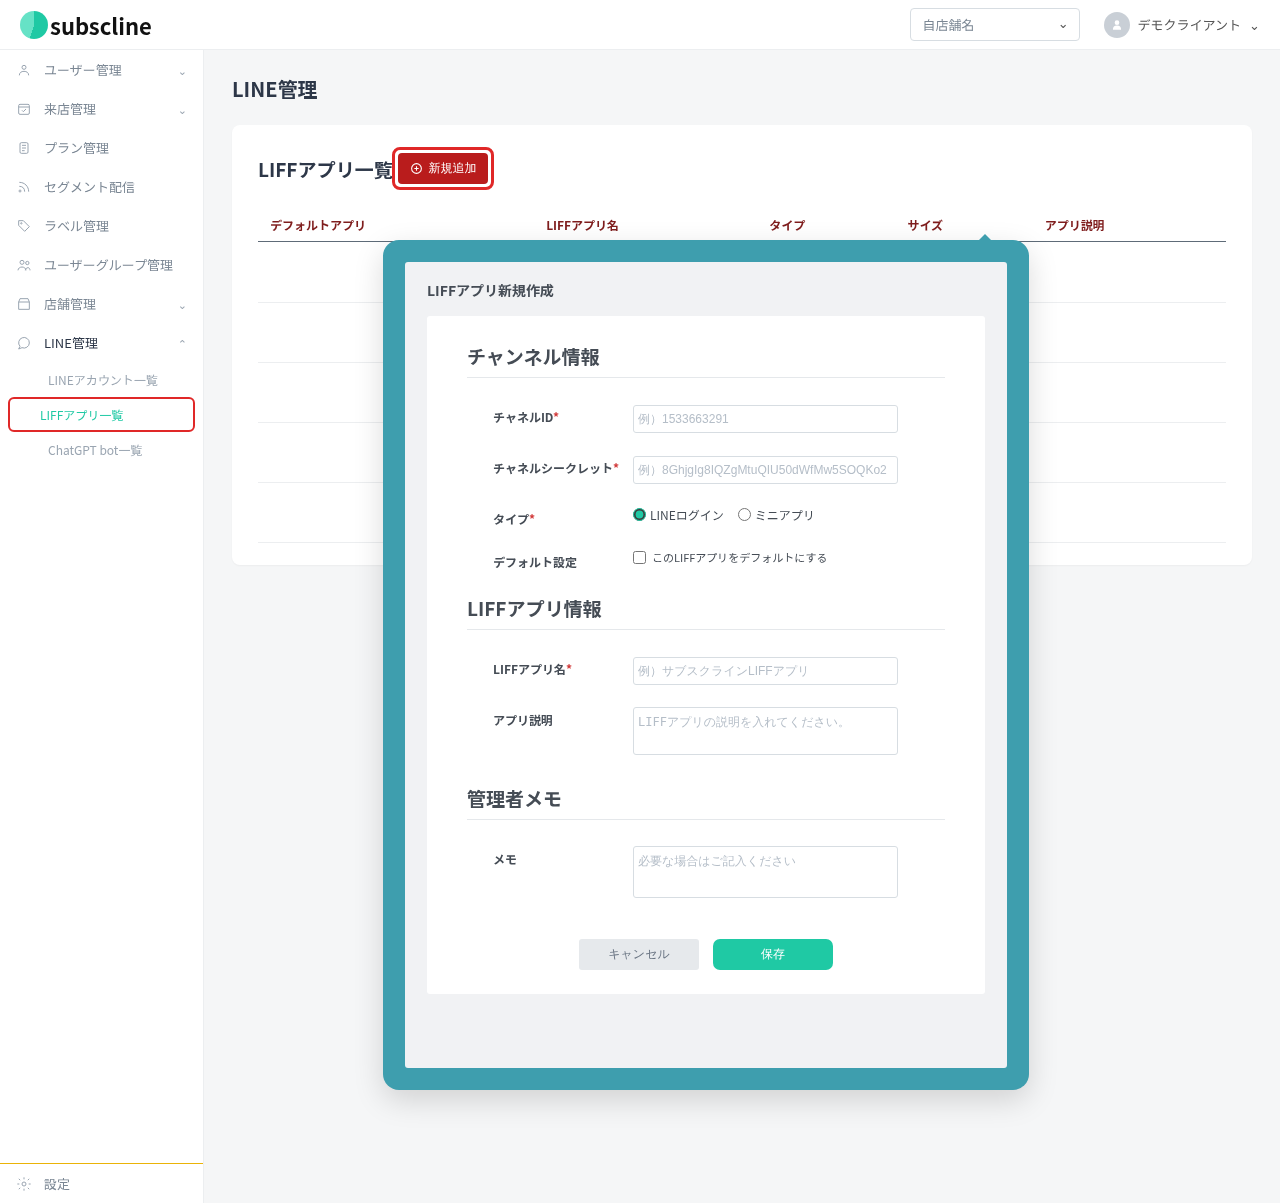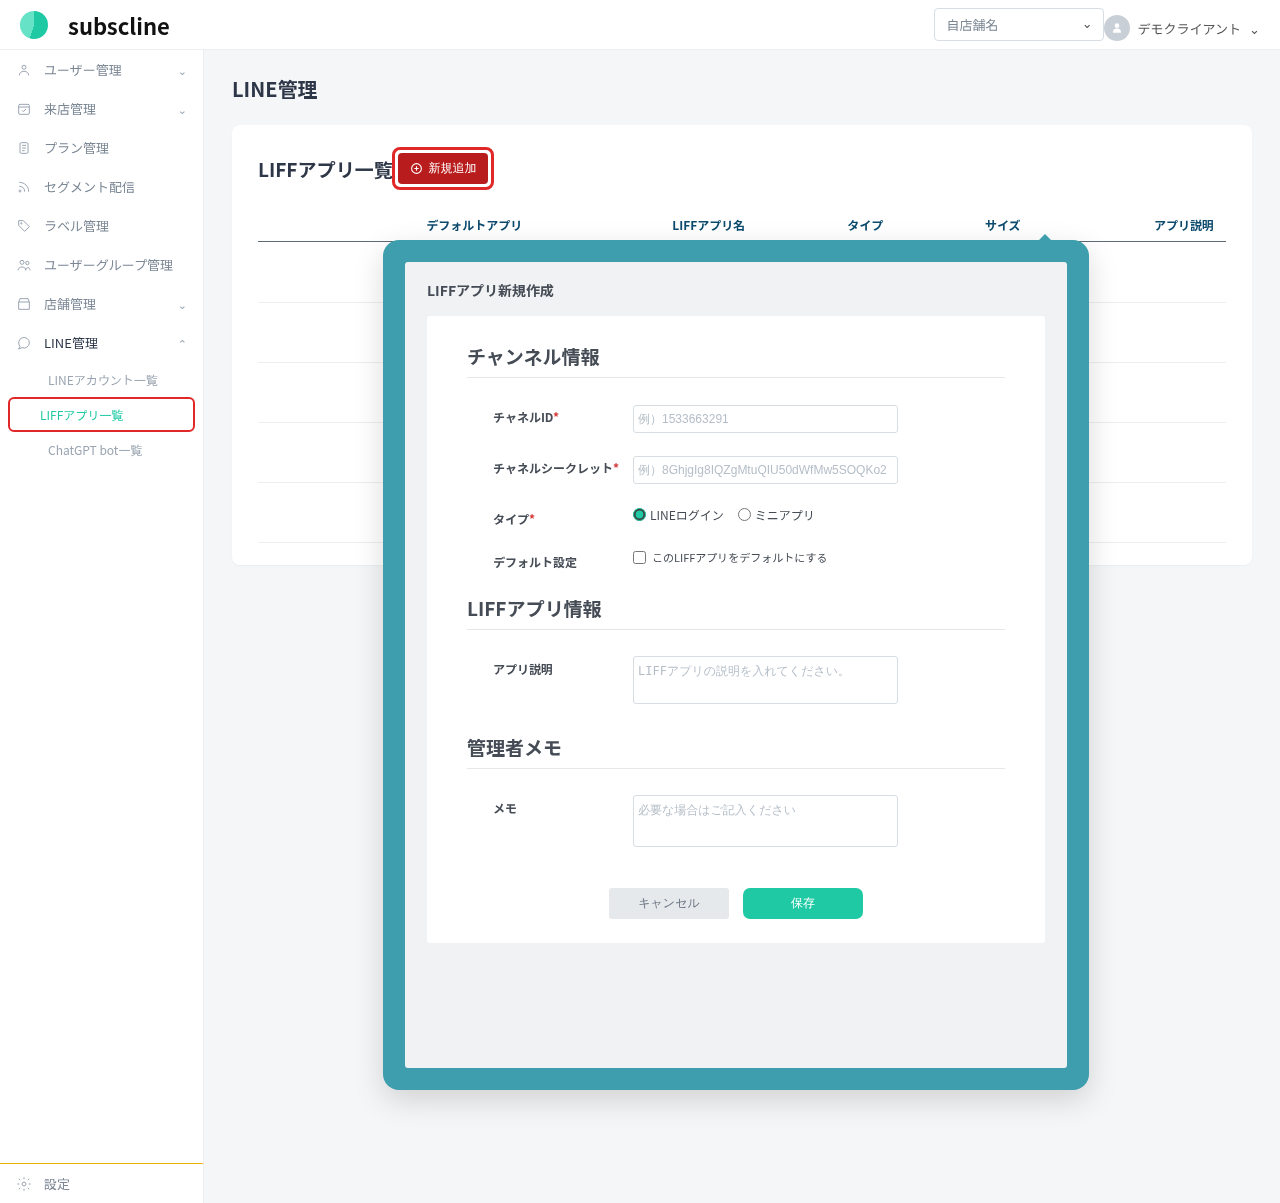--- a/index.html
+++ b/index.html
@@ -14,27 +14,27 @@
     }
     
     .hdr {
       height: 50px;
       background: #fff;
       display: flex;
       align-items: center;
       padding: 0 20px;
       border-bottom: 1px solid #eceef0;
     }
-    .logo { display: flex; align-items: center; gap: 20px; font-size: 22px; font-weight: 700; color: #111; }
+    .logo { display: flex; align-items: center; gap: 2px; font-size: 22px; font-weight: 700; color: #111; }
     .logo-mark {
       width: 28px; height: 28px; border-radius: 50%;
       background: conic-gradient(#1fc9a4 0 55%, #66e2c6 55% 100%);
       display: inline-block;
     }
-    .hdr-right { margin-left: auto; display: flex; align-items: flex-end; gap: 0; }
+    .hdr-right { margin-left: auto; display: flex; align-items: center; gap: 24px; }
     .store-select {
       border: 1px solid #d7dde2; border-radius: 4px; background: #fff;
       padding: 6px 36px 6px 12px; font-size: 13px; color: #7b8794;
       width: 170px; position: relative;
     }
     .store-select::after { content:'⌄'; position:absolute; right:10px; top:4px; color:#555; }
     .user-chip { display: flex; align-items: center; gap: 8px; font-size: 13px; color: #555; }
     .avatar { width: 26px; height: 26px; border-radius: 50%; background: #c9cfd6; display:flex; align-items:center; justify-content:center; }
     .avatar svg { width:14px; height:14px; fill:#fff; }
     
@@ -59,31 +59,31 @@
       box-shadow: 0 1px 2px rgba(0,0,0,0.04);
     }
     .card-head { display:flex; align-items:center; margin-bottom: 18px; }
     .card-title { font-size: 19px; font-weight: 700; color:#2d3748; }
     .btn-add {
       margin-left:auto; background:#b91c1c; color:#fff; border:none;
       padding: 7px 12px; border-radius:4px; font-size:12px; display:flex; align-items:center; gap:5px;
     }
     .btn-add-hi { border: 3px solid #e02828; border-radius:8px; padding:3px; }
     .tbl thead th {
-      font-size: 12px; font-weight: 700; color:#0c4a6e; text-align:right;
+      font-size: 12px; font-weight: 700; color:#7f1d1d; text-align:left;
       padding: 8px 12px; border-bottom: 1px solid #5e6b78;
     }
     .tbl { width:100%; border-collapse: collapse; }
     .tbl tbody td { padding: 20px 12px; border-bottom: 1px solid #eceef0; font-size:13px; color:#2d3748; }
     .chk { font-size: 14px; }
     
     .callout {
       position: absolute;
       left: 383px; top: 240px;
-      width: 706px; height: 850px;
+      width: 646px; height: 850px;
       background: #3e9eae;
       border-radius: 16px;
       padding: 22px;
       box-shadow: 0 10px 30px rgba(0,0,0,0.15);
     }
     .callout::before {
       content:''; position:absolute; top:-22px; right:28px;
       border: 16px solid transparent; border-bottom-color:#3e9eae;
       width:0; height:0;
     }
@@ -329,20 +329,24 @@
         <div class="flabel"><span>デフォルト設定</span></div>
         <div class="fctrl chkline">
           <input type="checkbox" style="">
           <span>このLIFFアプリをデフォルトにする</span>
         </div>
       </div>
 
       <div class="sect-gap"></div>
       <div class="sect-title">LIFFアプリ情報</div>
 
+      <div class="frow">
+        <div class="flabel"><span>LIFFアプリ名</span><span class="req">*</span></div>
+        <div class="fctrl"><input class="inp" placeholder="例）サブスクラインLIFFアプリ" style=""></div>
+      </div>
 
 
       <div class="frow">
         <div class="flabel"><span>アプリ説明</span></div>
         <div class="fctrl"><textarea class="inp" placeholder="LIFFアプリの説明を入れてください。" style=""></textarea></div>
       </div>
 
       <div class="sect-gap"></div>
       <div class="sect-title">管理者メモ</div>
 

